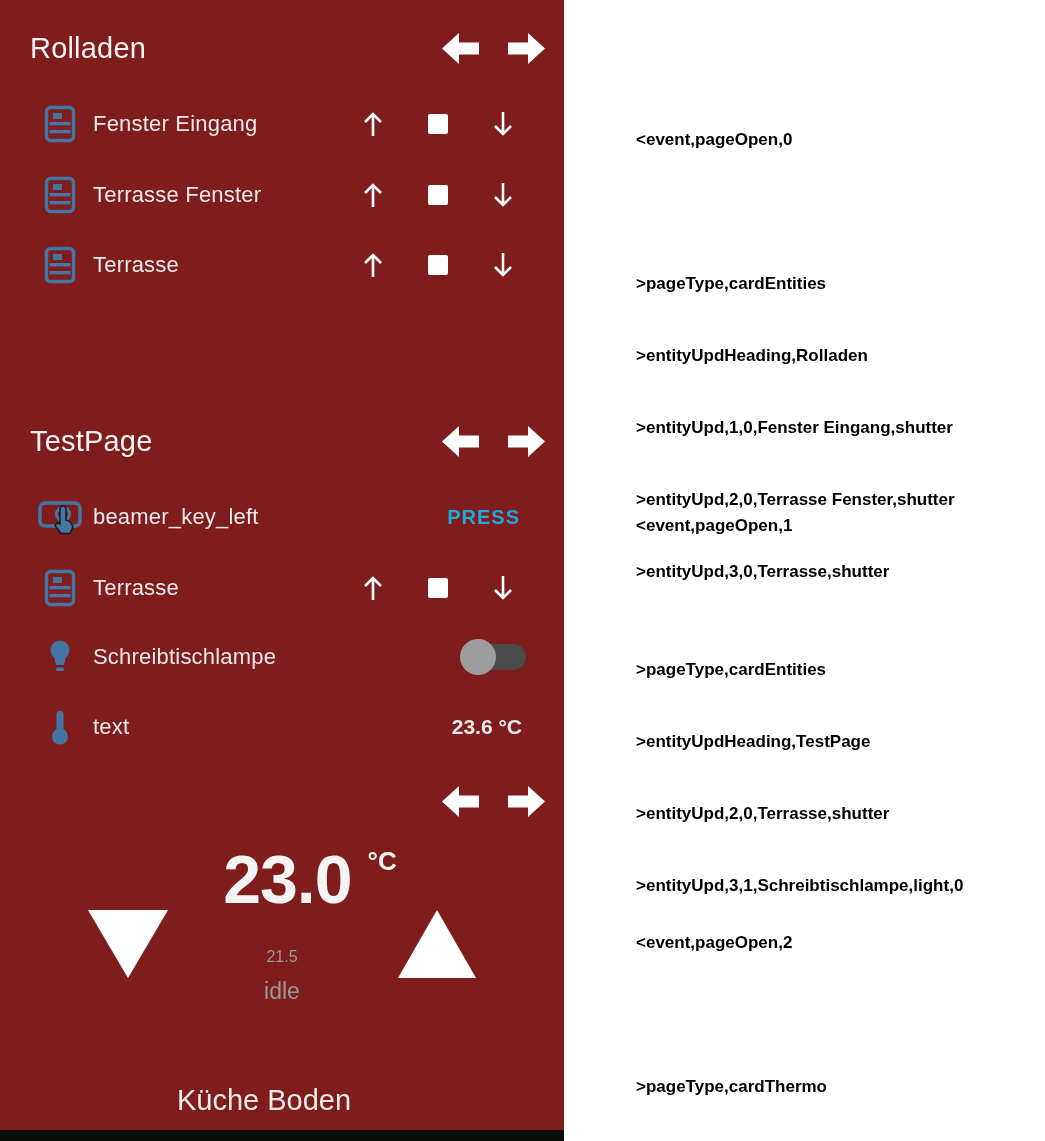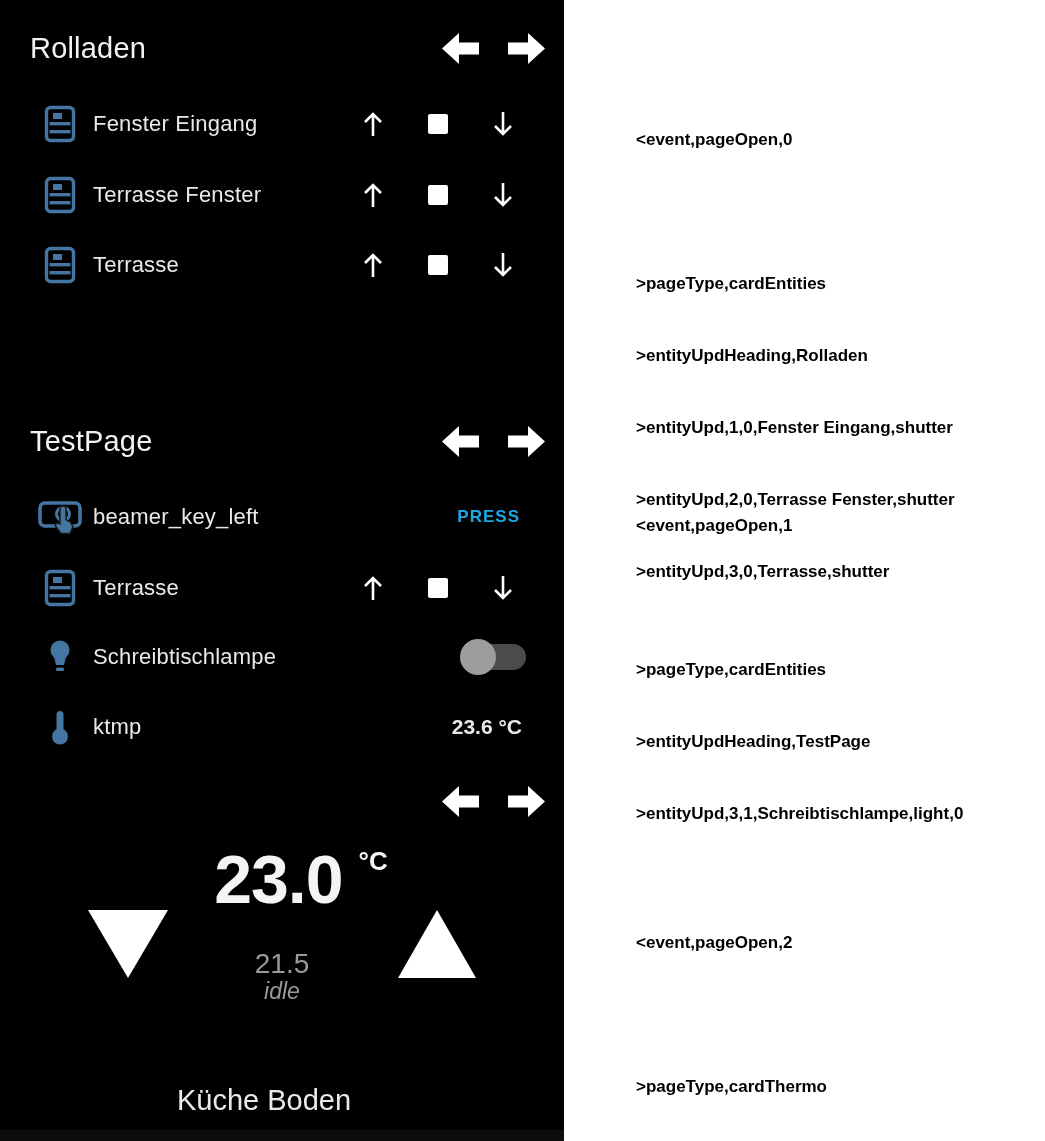--- a/index.html
+++ b/index.html
@@ -1,49 +1,49 @@
 <!DOCTYPE html>
 <html><head>
 <meta charset="utf-8">
 <style>
   * { margin:0; padding:0; box-sizing:border-box; }
   html,body { width:1045px; height:1141px; background:#ffffff; font-family:"Liberation Sans","DejaVu Sans",sans-serif; }
   body { position:relative; overflow:hidden; }
 
   
-  .panel { position:absolute; left:0; top:0; width:564px; height:1141px; background:#000000; }
+  .panel { position:absolute; left:0; top:0; width:564px; height:1141px; background:#7f1d1d; }
   .bottom-strip { position:absolute; left:0; bottom:0; width:564px; height:11px; background:#0c0e0b; }
 
   .card-title { position:absolute; left:30px; font-size:29px; font-weight:400; color:#f2f2f2; line-height:36px; letter-spacing:0.2px; }
 
   .nav { position:absolute; left:442px; display:flex; gap:29px; }
   .navbtn { display:block; width:37px; height:33px; cursor:pointer; }
 
   .row { position:absolute; left:0; width:560px; height:48px; }
   .row .icon-wrap { position:absolute; left:60px; top:50%; transform:translate(-50%,-50%); display:flex; align-items:center; justify-content:center; }
   .row .label { position:absolute; left:93px; top:50%; transform:translateY(-50%); font-size:22px; color:#e9e9e9; letter-spacing:0.2px; white-space:nowrap; }
   .ctl { position:absolute; top:50%; transform:translate(-50%,-50%); display:flex; align-items:center; justify-content:center; width:46px; height:46px; cursor:pointer; }
   .ctl.up   { left:373px; }
   .ctl.stop { left:438px; }
   .ctl.down { left:503px; }
   .sq { width:20px; height:20px; background:#ffffff; border-radius:2px; }
 
-  .press { position:absolute; right:40px; top:50%; transform:translateY(-50%); font-size:17px; font-weight:700; color:#1fa7e0; letter-spacing:1px; cursor:pointer; }
+  .press { position:absolute; right:40px; top:50%; transform:translateY(-50%); font-size:20px; font-weight:700; color:#1fa7e0; letter-spacing:1px; cursor:pointer; }
   .value { position:absolute; right:38px; top:50%; transform:translateY(-50%); font-size:21px; color:#e9e9e9; white-space:nowrap;font-weight:bold; }
 
   .toggle { position:absolute; right:34px; top:50%; transform:translateY(-50%); width:62px; height:26px; background:#4b4b4b; border-radius:13px; cursor:pointer; }
   .knob { position:absolute; left:-4px; top:-5px; width:36px; height:36px; background:#9d9d9d; border-radius:50%; }
 
   
-  .temp-wrap { position:absolute; top:845px; left:4px; width:564px; display:flex; justify-content:center; align-items:flex-start; transform:translateX(15px); }
+  .temp-wrap { position:absolute; top:845px; left:13px; width:564px; display:flex; justify-content:center; align-items:flex-start; transform:translateX(15px); }
   .temp-big { font-size:68px; font-weight:700; color:#f4f4f4; line-height:1; letter-spacing:-1px; }
   .temp-unit { font-size:26px; font-weight:700; color:#f4f4f4; line-height:1; margin-left:16px; margin-top:3px; }
   .tri { position:absolute; display:block; cursor:pointer; }
-  .target { position:absolute; top:948px; left:0; width:564px; text-align:center; font-size:28px; color:#9a9a9a; }
-  .state  { position:absolute; top:978px; left:0; width:564px; text-align:center; font-size:23px; color:#9a9a9a;font-style:italic; }
+  .target { position:absolute; top:948px; left:0; width:564px; text-align:center; font-size:16px; color:#9a9a9a; }
+  .state  { position:absolute; top:978px; left:0; width:564px; text-align:center; font-size:23px; color:#9a9a9a; }
   .thermo-name { position:absolute; top:1084px; left:0; width:564px; text-align:center; transform:translateX(-18px); font-size:29px; color:#eaeaea; }
 
   
   .note { position:absolute; left:614px; font-size:17px; font-weight:700; line-height:24px; color:#000; white-space:pre;margin-left:22px; }
   .note .gap { height:24px; }
 </style>
 </head>
 <body>
 
 <div class="panel">
@@ -194,21 +194,21 @@
       </span>
   </div>
 
   <div class="row" style="top:703px">
     <span class="icon-wrap">
       <svg width="20" height="36" viewBox="0 0 20 36">
           <rect x="6.5" y="2" width="7" height="22" rx="3.5" fill="#4576a3"></rect>
           <circle cx="10" cy="27.5" r="8" fill="#4576a3"></circle>
         </svg>
     </span>
-    <span class="label">ktmp</span>
+    <span class="label">text</span>
     <span class="value">23.6 °C</span>
   </div>
 
   <div class="nav" style="top:785px">
     <span class="navbtn"><svg width="37" height="33" viewBox="0 0 37 33">
           <polygon points="0,16.5 17,1 17,10.5 37,10.5 37,22.5 17,22.5 17,32" fill="#fff"></polygon>
         </svg></span>
     <span class="navbtn"><svg width="37" height="33" viewBox="0 0 37 33">
           <polygon points="37,16.5 20,1 20,10.5 0,10.5 0,22.5 20,22.5 20,32" fill="#fff"></polygon>
         </svg></span>
@@ -245,20 +245,21 @@
   <div>&gt;entityUpd,1,0,Fenster Eingang,shutter</div>
   <div>&gt;entityUpd,2,0,Terrasse Fenster,shutter</div>
   <div>&gt;entityUpd,3,0,Terrasse,shutter</div>
 </div>
 
 <div class="note" style="top:466px">
   <div>&lt;event,pageOpen,1</div>
   <div class="gap"></div>
   <div>&gt;pageType,cardEntities</div>
   <div>&gt;entityUpdHeading,TestPage</div>
+  <div>&gt;entityUpd,2,0,Terrasse,shutter</div>
   <div>&gt;entityUpd,3,1,Schreibtischlampe,light,0</div>
 </div>
 
 <div class="note" style="top:883px">
   <div>&lt;event,pageOpen,2</div>
   <div class="gap"></div>
   <div>&gt;pageType,cardThermo</div>
   
 </div>
 

